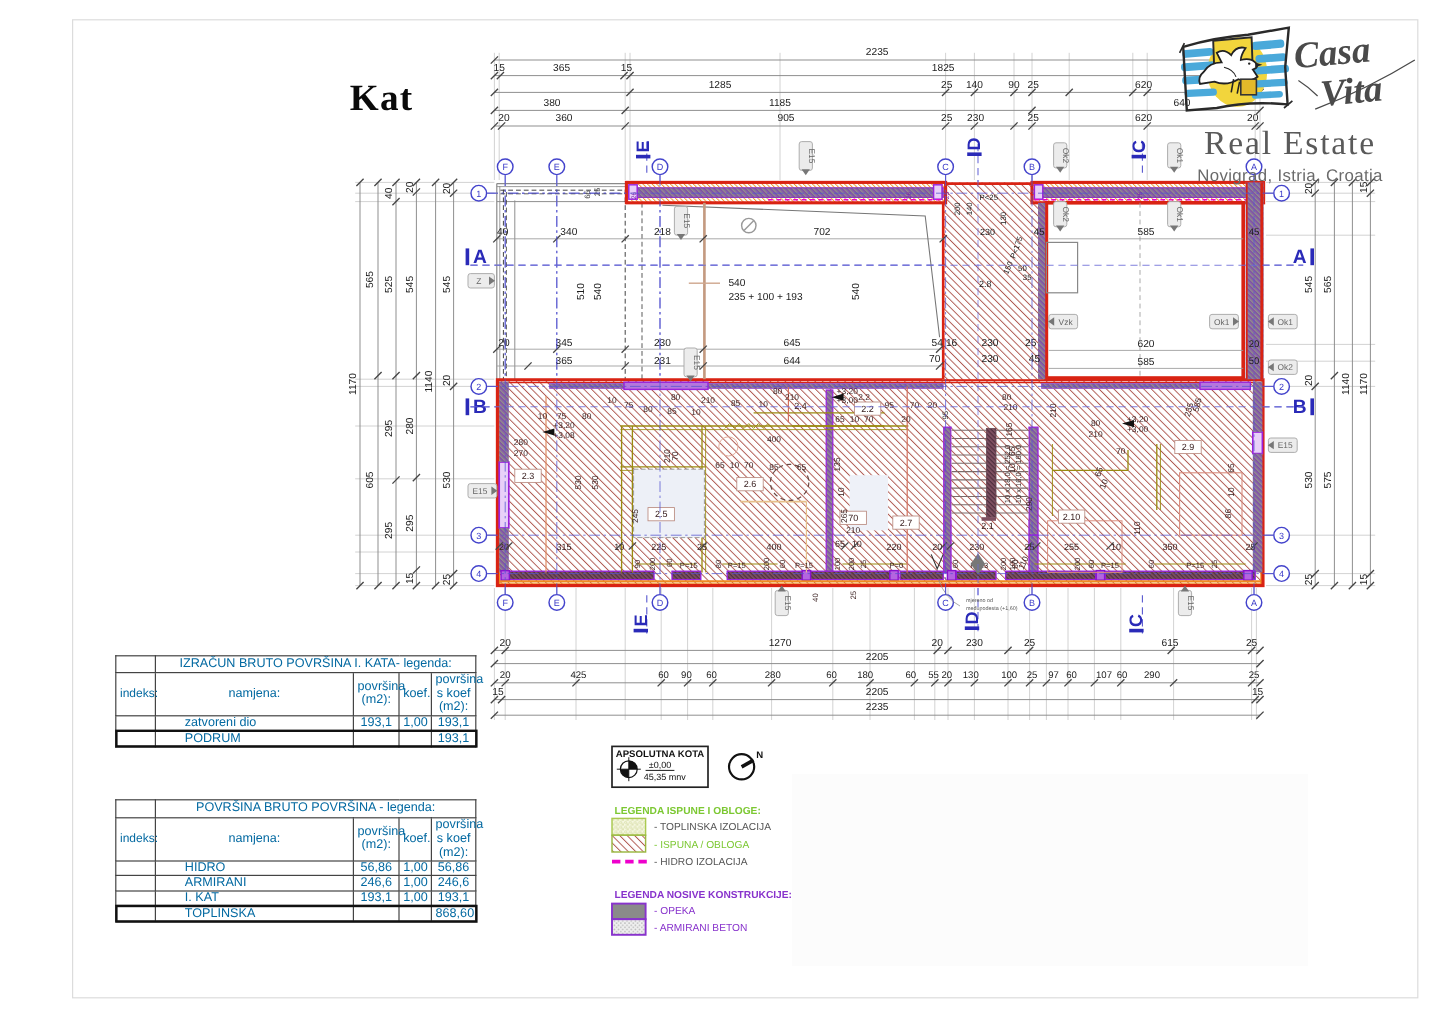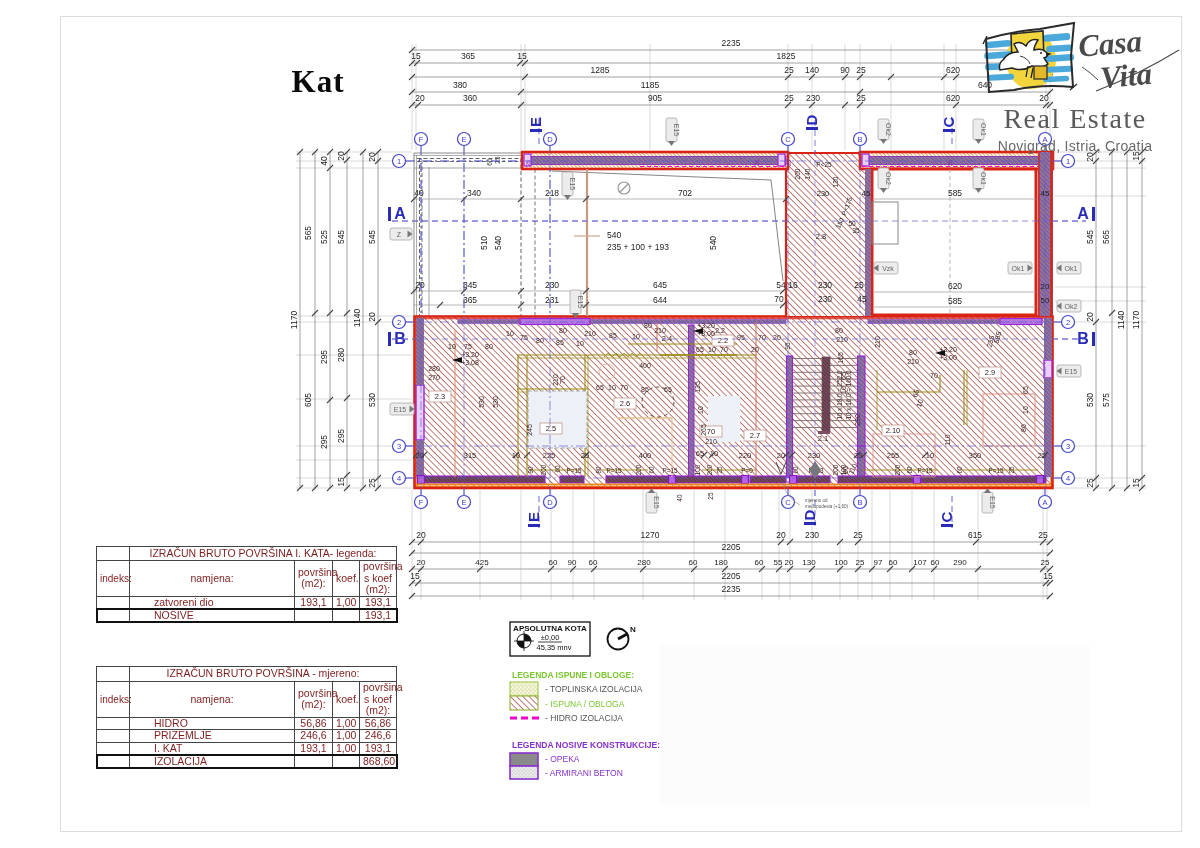--- a/index.html
+++ b/index.html
@@ -1,17 +1,17 @@
 <!DOCTYPE html>
 <html><head><meta charset="utf-8">
 <style>
 html,body{margin:0;padding:0;background:#fff;width:1200px;height:848px;overflow:hidden}
 *{box-sizing:border-box}
 .abs{position:absolute}
-table{border-collapse:collapse;font-family:"Liberation Sans",sans-serif;color:#7f1d1d;table-layout:fixed;width:300px}
+table{border-collapse:collapse;font-family:"Liberation Sans",sans-serif;color:#0369a1;table-layout:fixed;width:300px}
 td{border:1px solid #444;padding:0 3px;font-size:10.5px;line-height:1.1}
 </style></head>
 <body>
 <svg class="abs" style="left:0;top:0" width="1200" height="848" viewBox="0 0 1200 848">
 <defs>
 <pattern id="hr" width="4.4" height="4.4" patternUnits="userSpaceOnUse" patternTransform="rotate(-45)">
   <rect width="4.4" height="4.4" fill="#fff"></rect>
         <line x1="0" y1="0" x2="0" y2="4.4" stroke="#b05a52" stroke-width="1.6"></line>
 </pattern>
 <pattern id="ho" width="2.7" height="2.7" patternUnits="userSpaceOnUse" patternTransform="rotate(-45)">
@@ -862,72 +862,72 @@
         </tr>
 <tr>
           <td style="height:13px"></td>
           <td style="padding-left:24px">zatvoreni dio</td>
           <td style="text-align:center">193,1</td>
           <td style="text-align:center">1,00</td>
           <td style="text-align:center">193,1</td>
         </tr>
 <tr style="outline:2px solid #111;outline-offset:-1px">
           <td style="height:13px"></td>
-          <td style="padding-left:24px">NOSIVE</td>
+          <td style="padding-left:24px">PODRUM</td>
           <td></td>
           <td></td>
           <td style="text-align:center">193,1</td>
         </tr>
 </tbody>
     </table>
   </div>
 <div class="abs" style="left:96px;top:666px;width:300px">
 <table>
       <colgroup>
         <col style="width:33px">
         <col style="width:165px">
         <col style="width:38px">
         <col style="width:27px">
         <col style="width:37px">
       </colgroup>
 <tbody>
         <tr>
           <td></td>
-          <td colspan="4" style="height:15px;font-size:10.5px;text-align:center">IZRAČUN BRUTO POVRŠINA - mjereno:</td>
+          <td colspan="4" style="height:15px;font-size:10.5px;text-align:center">POVRŠINA BRUTO POVRŠINA - legenda:</td>
         </tr>
 <tr>
           <td style="height:30px;text-align:center;font-size:10px">indeks:</td>
           <td style="text-align:center">namjena:</td>
           <td style="text-align:center">površina (m2):</td>
           <td style="text-align:center">koef.</td>
           <td style="text-align:center">površina s koef (m2):</td>
         </tr>
 <tr>
           <td style="height:12px"></td>
           <td style="padding-left:24px">HIDRO</td>
           <td style="text-align:center">56,86</td>
           <td style="text-align:center">1,00</td>
           <td style="text-align:center">56,86</td>
         </tr>
 <tr>
           <td style="height:12px"></td>
-          <td style="padding-left:24px">PRIZEMLJE</td>
+          <td style="padding-left:24px">ARMIRANI</td>
           <td style="text-align:center">246,6</td>
           <td style="text-align:center">1,00</td>
           <td style="text-align:center">246,6</td>
         </tr>
 <tr>
           <td style="height:12px"></td>
           <td style="padding-left:24px">I. KAT</td>
           <td style="text-align:center">193,1</td>
           <td style="text-align:center">1,00</td>
           <td style="text-align:center">193,1</td>
         </tr>
 <tr style="outline:2px solid #111;outline-offset:-1px">
           <td style="height:13px"></td>
-          <td style="padding-left:24px">IZOLACIJA</td>
+          <td style="padding-left:24px">TOPLINSKA</td>
           <td></td>
           <td></td>
           <td style="text-align:center">868,60</td>
         </tr>
 </tbody>
     </table>
   </div>
 
 </body></html>

